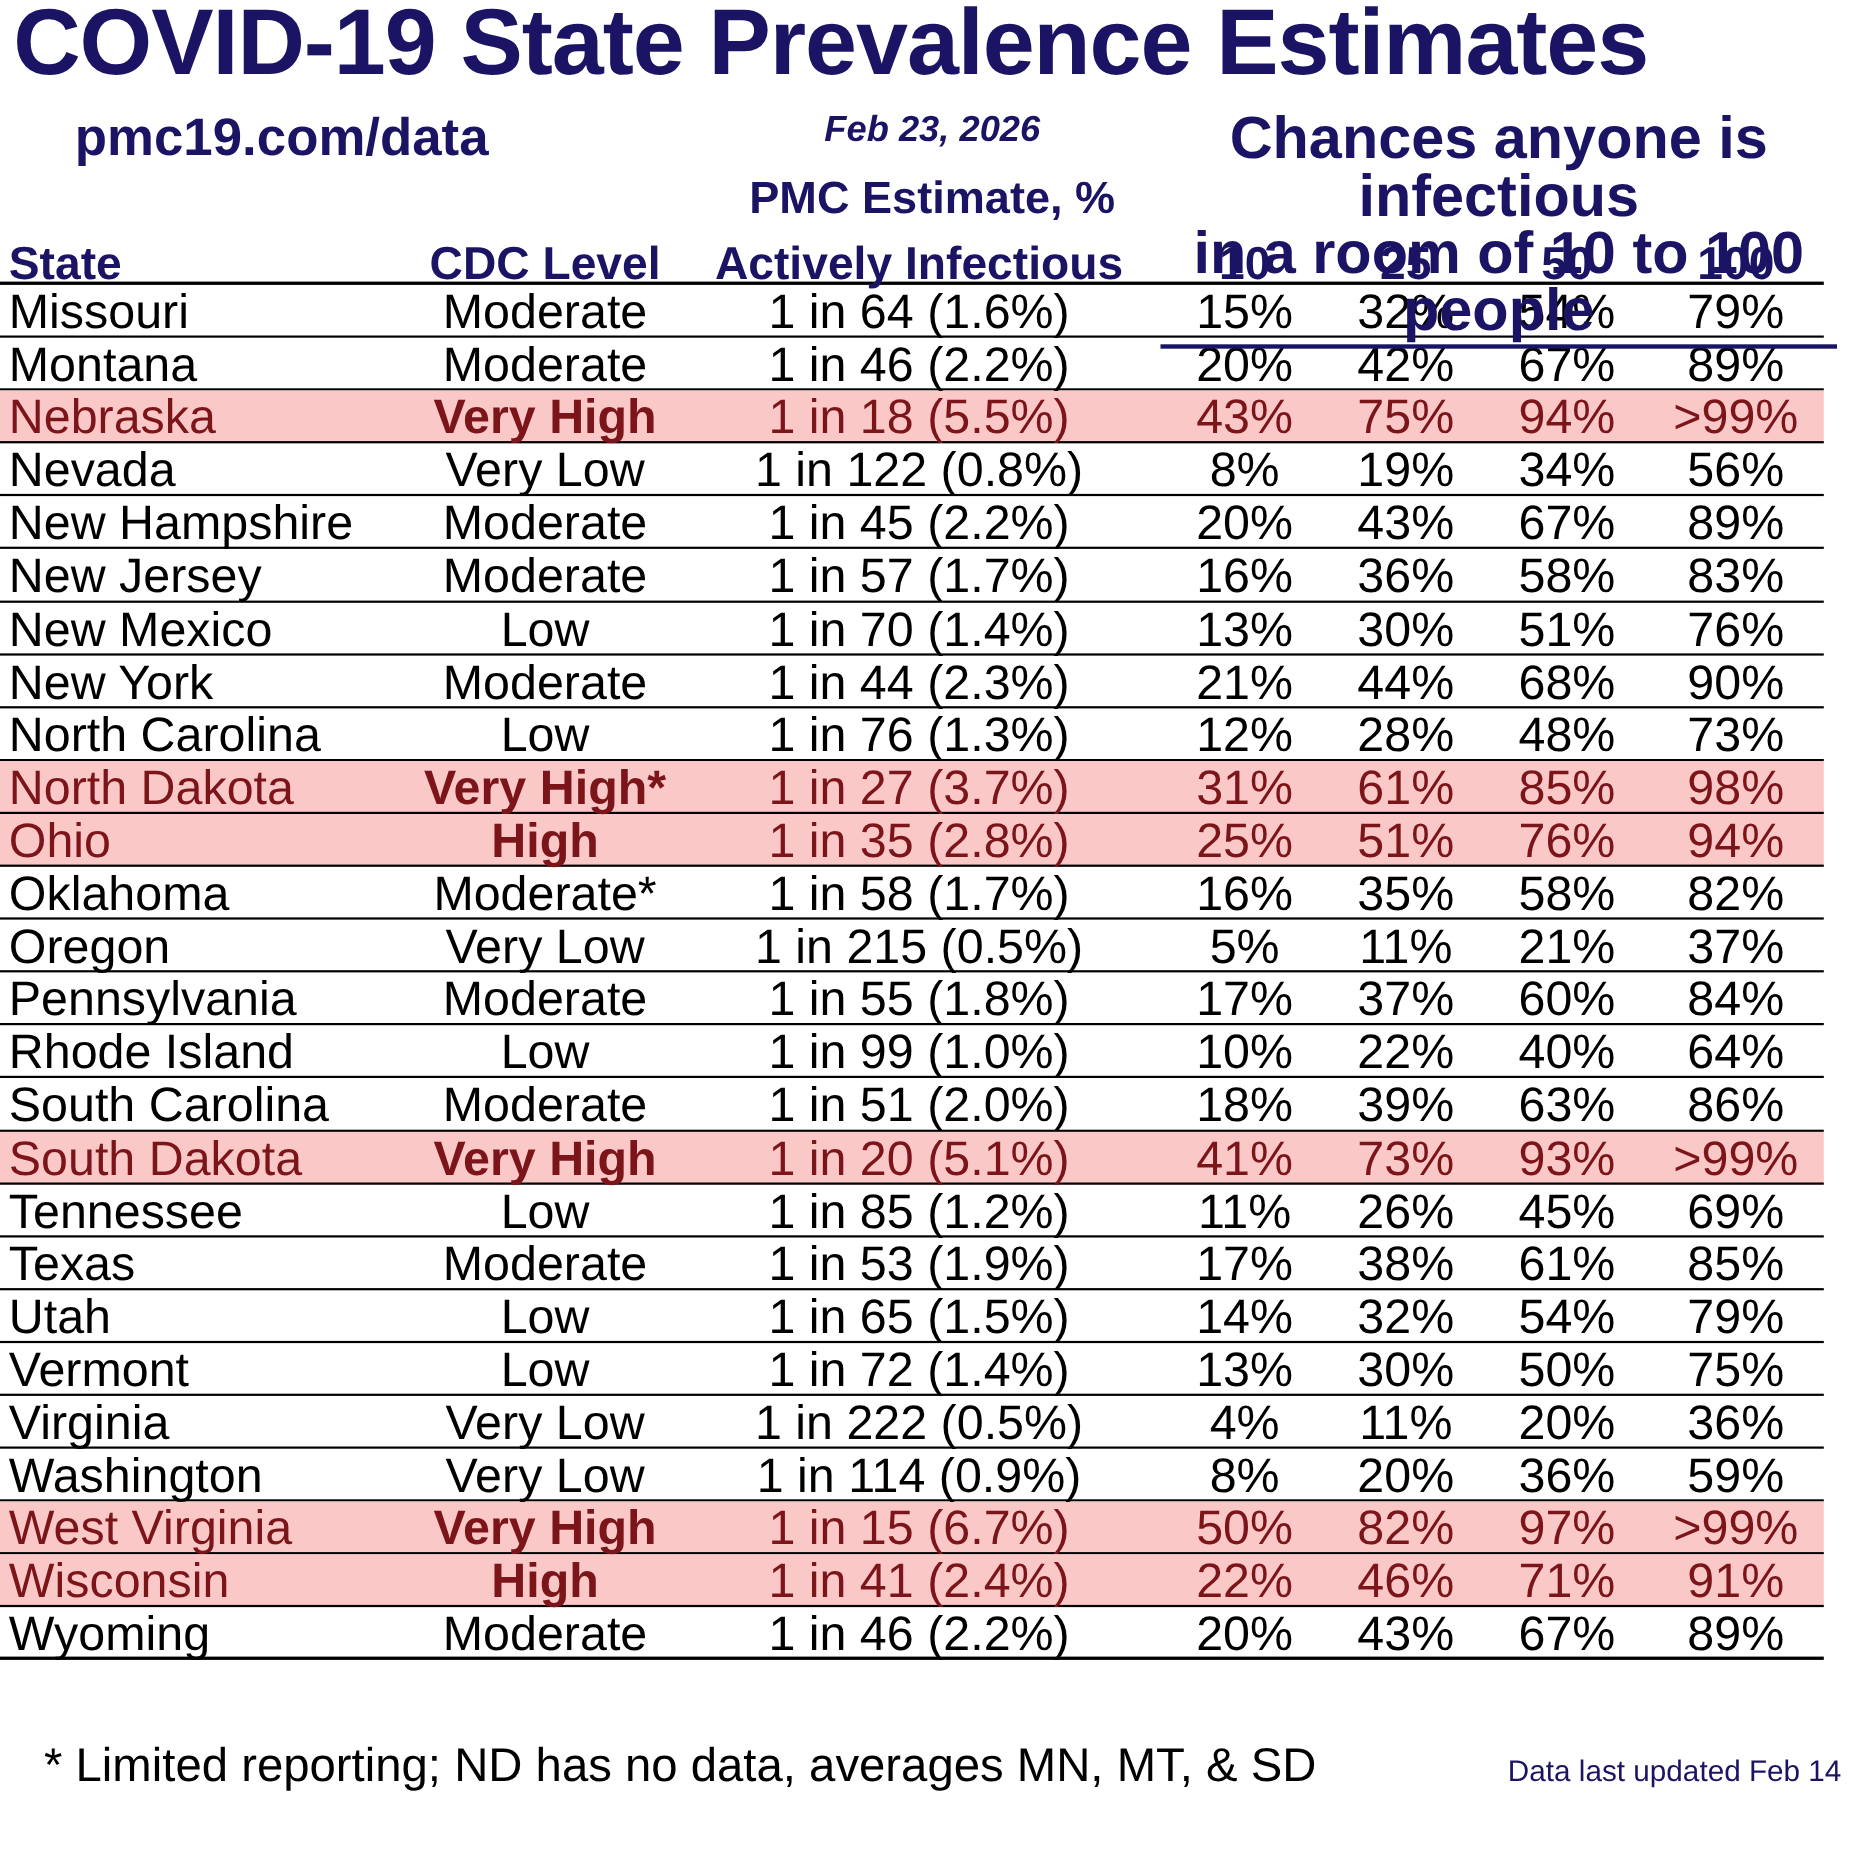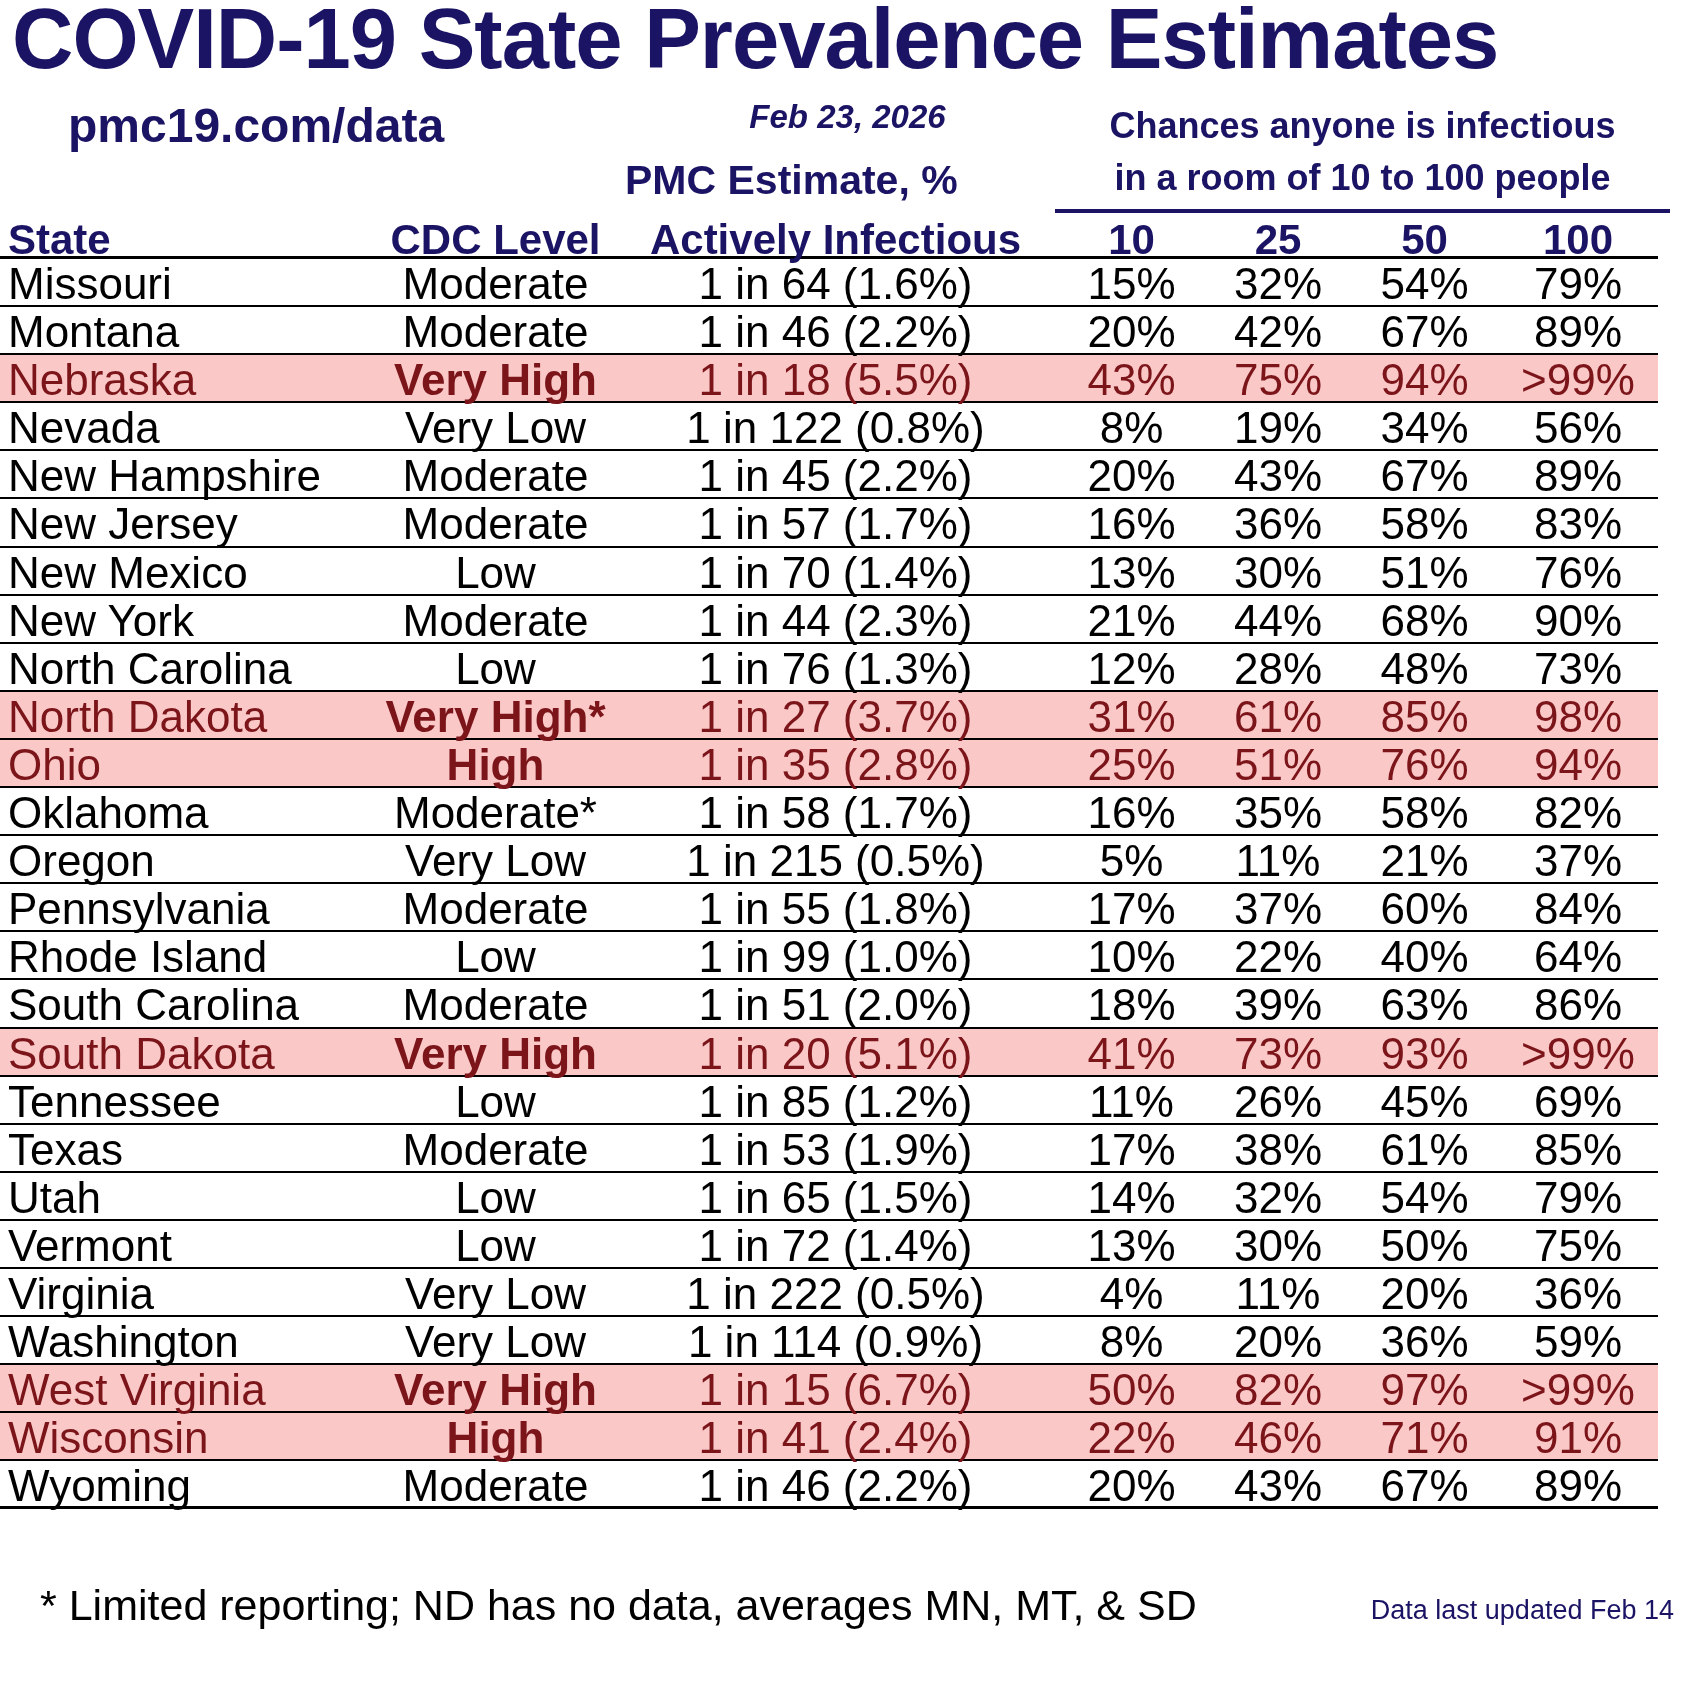--- a/index.html
+++ b/index.html
@@ -30,25 +30,25 @@
     position:absolute;left:68px;top:98px;
     font-size:48px;font-weight:bold;color:var(--navy);white-space:nowrap;
   }
   .date{
     position:absolute;left:625px;top:98px;width:445px;
     text-align:center;font-size:33px;font-weight:bold;font-style:italic;
     color:var(--navy);white-space:nowrap;
   }
   .pmc-label{
     position:absolute;left:625px;top:157px;width:445px;
-    text-align:left;font-size:41px;font-weight:bold;color:var(--navy);white-space:nowrap;
+    text-align:center;font-size:41px;font-weight:bold;color:var(--navy);white-space:nowrap;
   }
   .group{
     position:absolute;left:1055px;top:100px;width:615px;
-    text-align:center;color:var(--navy);font-weight:bold;font-size:36px;line-height:52px;
+    text-align:center;color:var(--navy);font-weight:bold;font-size:54px;line-height:52px;
   }
   .group .l2{display:block;border-bottom:4px solid var(--navy);padding-bottom:5px;}
   
   .table{margin:0 0;width:1658px;}
   .grid{
     display:grid;
     grid-template-columns:378px 235px 445px 147px 146px 147px 160px;
     align-items:center;
   }
   .thead{

